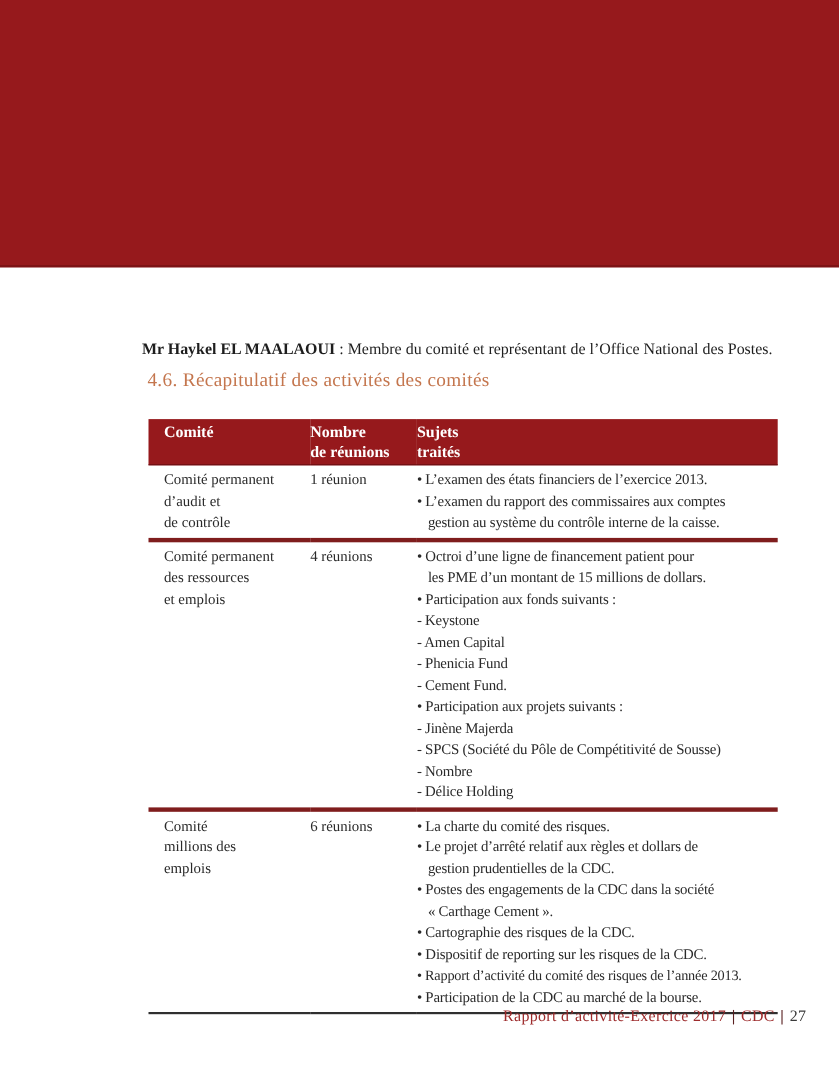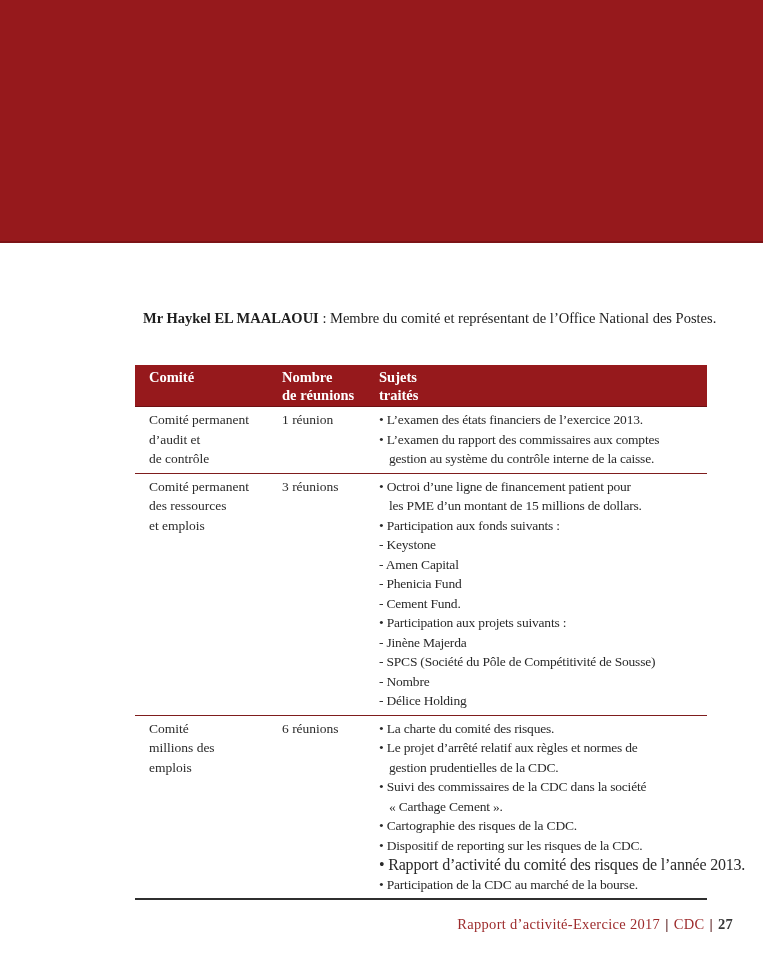--- a/index.html
+++ b/index.html
@@ -15,35 +15,35 @@
     overflow: hidden;
     background: #ffffff;
   }
   .banner {
     position: absolute; top: 0; left: 0;
     width: 763px; height: 241px;
     background: #96191c;
     border-bottom: 2px solid #7c1316;
   }
   .intro {
-    position: absolute; left: 143px; top: 294px;
+    position: absolute; left: 129px; top: 294px;
     width: 600px;
     font-size: 14.5px; line-height: 18px;
     color: #1e1e1e;
   }
   .intro b { font-weight: bold; }
   .section-title {
     position: absolute; left: 134px; top: 335px;
     font-size: 17.5px; font-weight: normal;
     color: #c4764e;
     margin: 0;
     letter-spacing: 0.3px;
   }
   .table-wrap {
-    position: absolute; left: 135px; top: 365px;
+    position: absolute; left: 135px; top: 381px;
     width: 572px;
   }
   table.committees {
     border-collapse: collapse;
     table-layout: fixed;
     width: 572px;
   }
   table.committees col.c1 { width: 147px; }
   table.committees col.c2 { width: 97px; }
   table.committees col.c3 { width: 328px; }
@@ -60,43 +60,44 @@
   }
   thead th.c1 { padding-left: 14px; }
   tbody td {
     vertical-align: top;
     font-size: 13.5px;
     line-height: 19.5px;
     color: #2a2a2a;
     padding: 3px 0 4px 0;
   }
   tbody td.c1 { padding-left: 14px; }
-  tbody tr { border-bottom: 1px solid #7f1d1d; }
+  tbody tr { border-bottom: 4px solid #7f1d1d; }
   tbody tr:last-child { border-bottom: 2px solid #2f2f2f; }
   td.c3 .ln { white-space: nowrap; letter-spacing: -0.2px; }
   td.c3 .cont { margin-left: 10px; }
-  td.c3 .tight { font-size: 16px; }
+  td.c3 .tight { font-size: 13px; }
   .footer {
     position: absolute; top: 916px; right: 30px;
     font-size: 14.5px;
     color: #9d2b2c;
     letter-spacing: 0.3px;
   }
   .footer .sep { color: #5a2021; font-weight: bold; margin: 0 5px; }
-  .footer .pagenum { color: #3a3a3a; font-weight: bold; }
+  .footer .pagenum { color: #3a3a3a; font-weight: normal; }
 </style>
 </head>
 <body>
 
 <div class="page">
 
   <div class="banner"></div>
 
   <p class="intro"><b>Mr Haykel EL MAALAOUI</b><span> : Membre du comité et représentant de l’Office National des Postes.</span></p>
 
+  <h2 class="section-title">4.6. Récapitulatif des activités des comités</h2>
 
   <div class="table-wrap">
     <table class="committees">
       <colgroup>
           <col class="c1">
           <col class="c2">
           <col class="c3">
         </colgroup>
       <thead>
         <tr>
@@ -131,21 +132,21 @@
           </td>
         </tr>
 
         <tr>
           <td class="c1">
             <div class="ln">Comité permanent</div>
             <div class="ln">des ressources</div>
             <div class="ln">et emplois</div>
           </td>
           <td class="c2">
-            <div class="ln">3 réunions</div>
+            <div class="ln">4 réunions</div>
           </td>
           <td class="c3">
             <div class="ln">• Octroi d’une ligne de financement patient pour</div>
             <div class="ln cont">les PME d’un montant de 15 millions de dollars.</div>
             <div class="ln">• Participation aux fonds suivants :</div>
             <div class="ln">- Keystone</div>
             <div class="ln">- Amen Capital</div>
             <div class="ln">- Phenicia Fund</div>
             <div class="ln">- Cement Fund.</div>
             <div class="ln">• Participation aux projets suivants :</div>
@@ -160,23 +161,23 @@
           <td class="c1">
             <div class="ln">Comité</div>
             <div class="ln">millions des</div>
             <div class="ln">emplois</div>
           </td>
           <td class="c2">
             <div class="ln">6 réunions</div>
           </td>
           <td class="c3">
             <div class="ln">• La charte du comité des risques.</div>
-            <div class="ln">• Le projet d’arrêté relatif aux règles et normes de</div>
+            <div class="ln">• Le projet d’arrêté relatif aux règles et dollars de</div>
             <div class="ln cont">gestion prudentielles de la CDC.</div>
-            <div class="ln">• Suivi des commissaires de la CDC dans la société</div>
+            <div class="ln">• Postes des engagements de la CDC dans la société</div>
             <div class="ln cont">« Carthage Cement ».</div>
             <div class="ln">• Cartographie des risques de la CDC.</div>
             <div class="ln">• Dispositif de reporting sur les risques de la CDC.</div>
             <div class="ln tight">• Rapport d’activité du comité des risques de l’année 2013.</div>
             <div class="ln">• Participation de la CDC au marché de la bourse.</div>
           </td>
         </tr>
 
       </tbody>
     </table>

